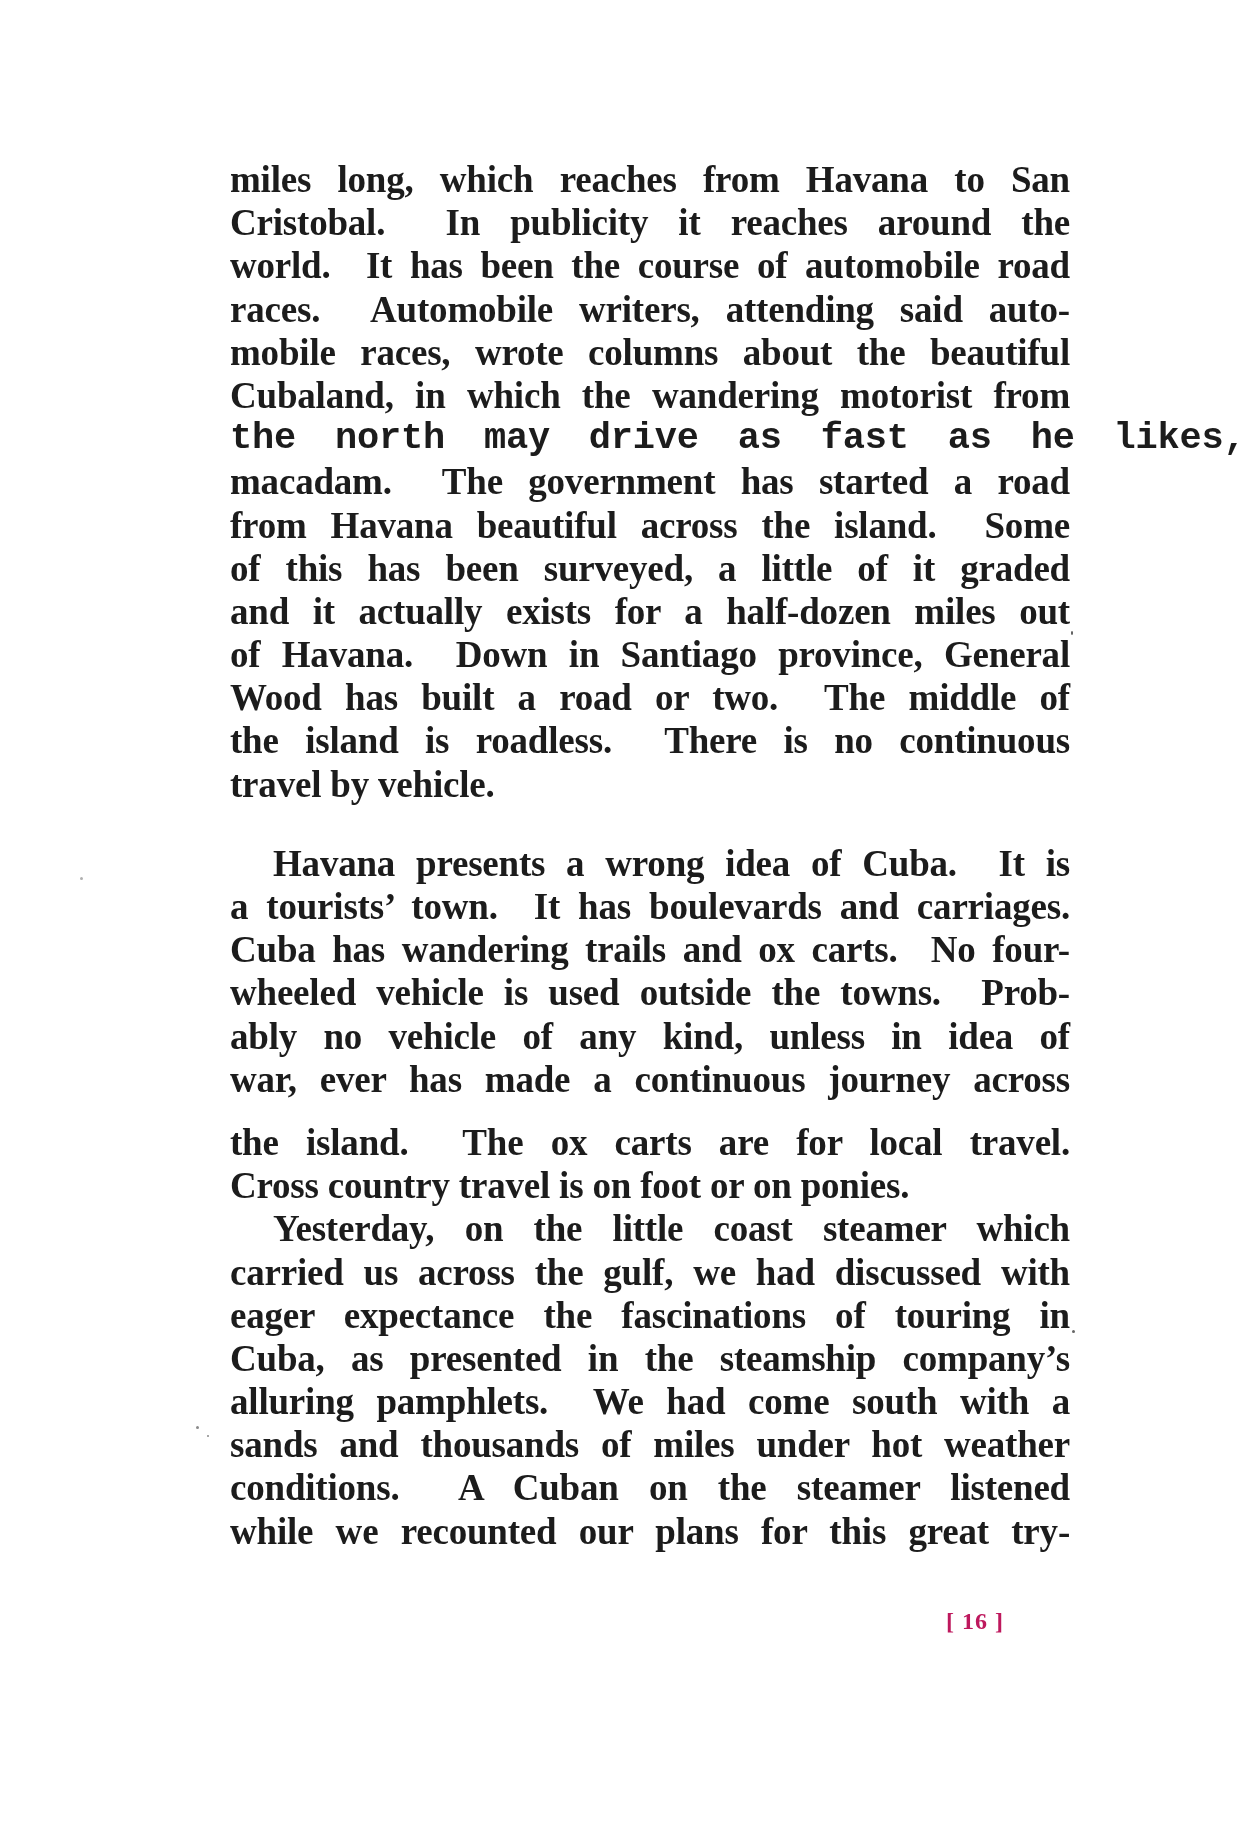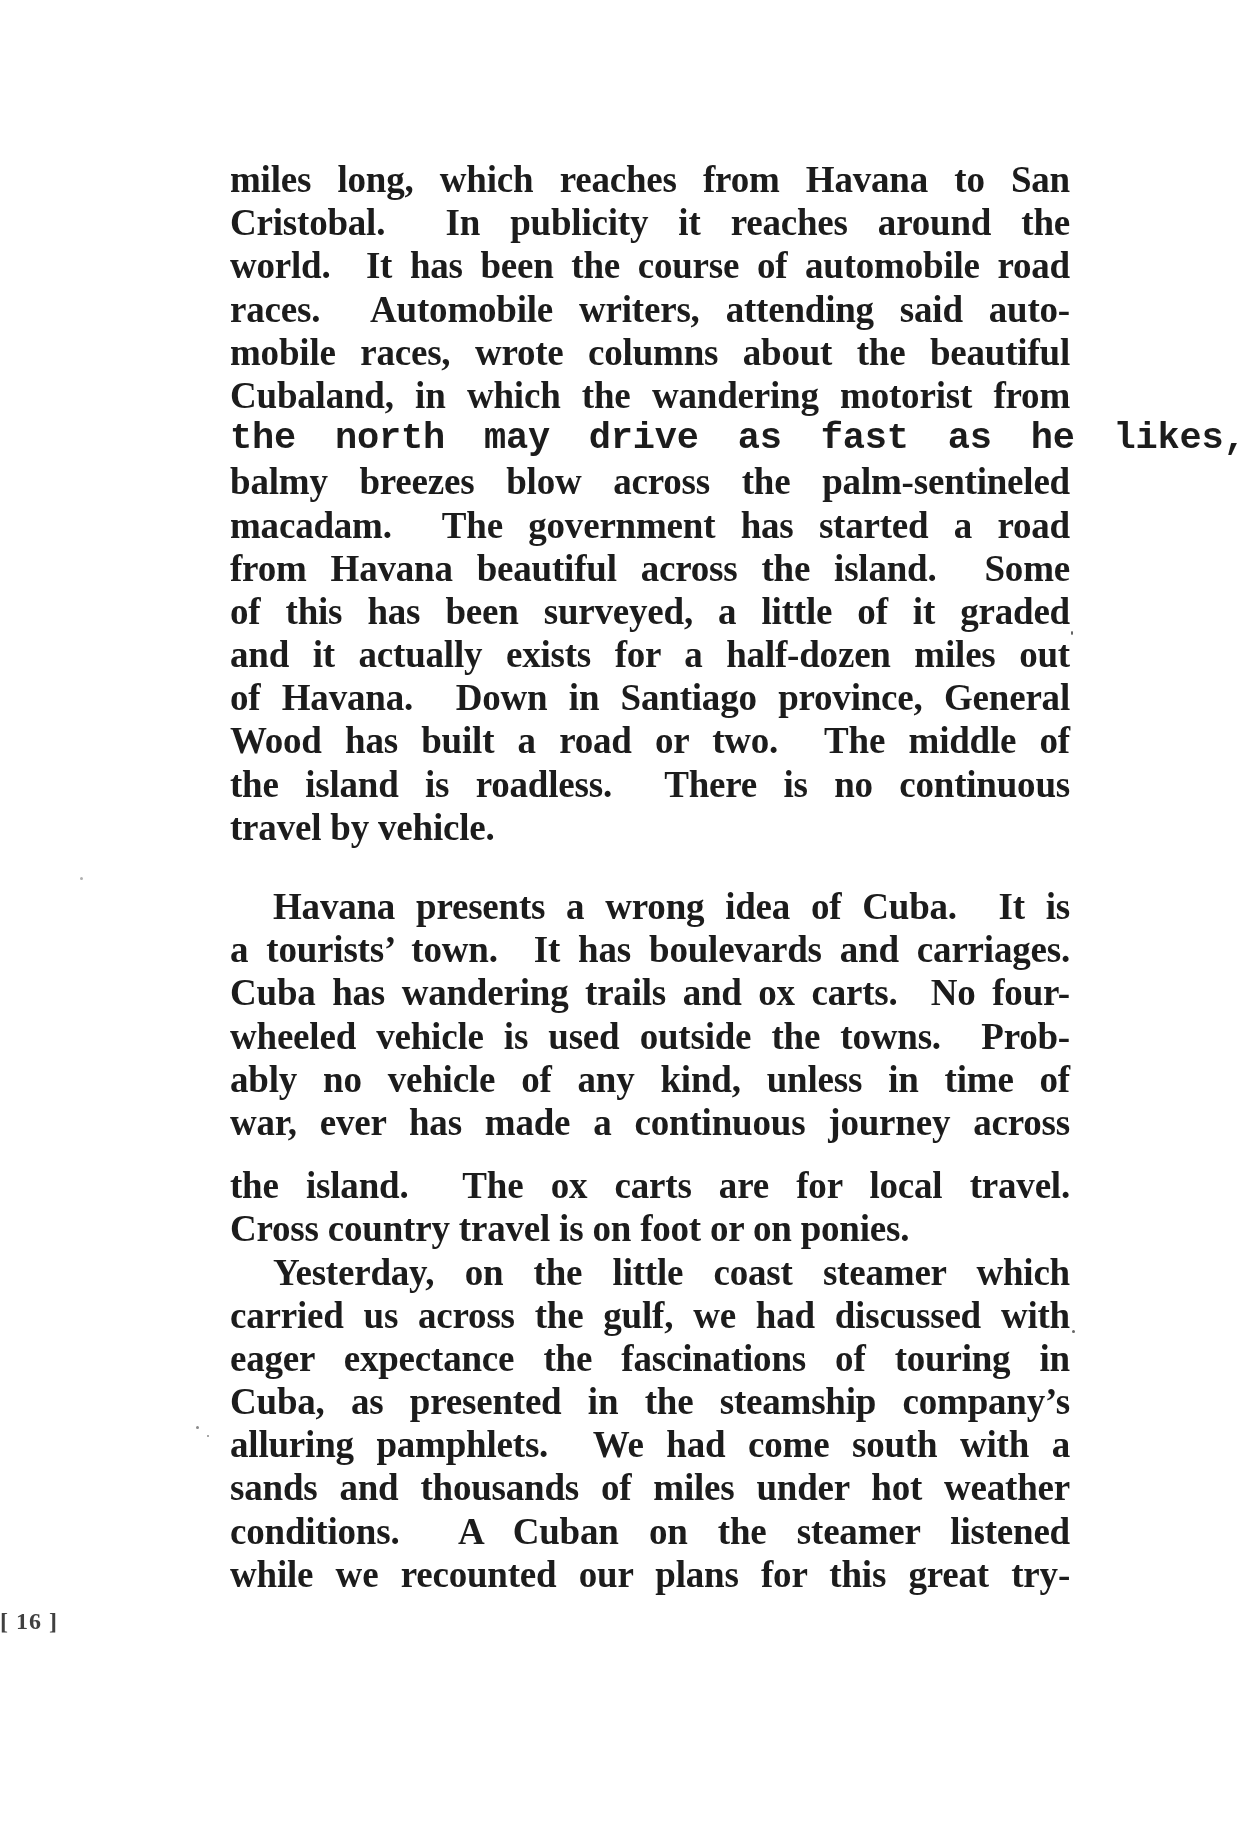--- a/index.html
+++ b/index.html
@@ -45,25 +45,25 @@
       text-align-last: left;
     }
     .line.indent {
       padding-left: 43px;
     }
     .page-number {
       position: absolute;
       left: 0;
       width: 1004px;
       top: 1606px;
-      text-align: left;
+      text-align: right;
       font-size: 24px;
       font-weight: 700;
       line-height: 30px;
-      color: #404040;
+      color: #be185d;
       letter-spacing: 1px;
     }
     .speck {
       position: absolute;
       width: 3px;
       height: 3px;
       border-radius: 50%;
       background: #8a8a8a;
     }
     .speck.s1 { left: 80px; top: 877px; background: #b0b0b0; }
@@ -79,37 +79,36 @@
   <div class="text-block">
 
     <div>
       <span class="line" style="word-spacing: 17.2031px; white-space: pre;">miles long, which reaches from Havana to San</span>
       <span class="line" style="word-spacing: 21.0714px; white-space: pre;">Cristobal.  In publicity it reaches around the</span>
       <span class="line" style="word-spacing: 8.62153px; white-space: pre;">world.  It has been the course of automobile road</span>
       <span class="line" style="word-spacing: 16.9036px; white-space: pre;">races.  Automobile writers, attending said auto-</span>
       <span class="line" style="word-spacing: 15.4401px; white-space: pre;">mobile races, wrote columns about the beautiful</span>
       <span class="line" style="word-spacing: 12.3073px; white-space: pre;">Cubaland, in which the wandering motorist from</span>
       <span class="line" style="word-spacing: 16.9306px; white-space: pre; font-family: Liberation Mono, monospace;">the north may drive as fast as he likes, while</span>
-      <span class="line" style="word-spacing: 22.6969px; white-space: pre;">balmy breezes blow across the palm-sentineled</span>
       <span class="line" style="word-spacing: 16.3013px; white-space: pre;">macadam.  The government has started a road</span>
       <span class="line" style="word-spacing: 14.5915px; white-space: pre;">from Havana beautiful across the island.  Some</span>
       <span class="line" style="word-spacing: 16.0625px; white-space: pre;">of this has been surveyed, a little of it graded</span>
       <span class="line" style="word-spacing: 14.582px; white-space: pre;">and it actually exists for a half-dozen miles out</span>
       <span class="line" style="word-spacing: 12.3125px; white-space: pre;">of Havana.  Down in Santiago province, General</span>
       <span class="line" style="word-spacing: 14.2578px; white-space: pre;">Wood has built a road or two.  The middle of</span>
       <span class="line" style="word-spacing: 17.377px; white-space: pre;">the island is roadless.  There is no continuous</span>
       <span class="line last">travel by vehicle.</span>
     </div>
 
     <div>
       <span class="line indent" style="word-spacing: 11.7934px; white-space: pre; margin-top: 36px;">Havana presents a wrong idea of Cuba.  It is</span>
       <span class="line" style="word-spacing: 8.97461px; white-space: pre;">a tourists’ town.  It has boulevards and carriages.</span>
       <span class="line" style="word-spacing: 7.55035px; white-space: pre;">Cuba has wandering trails and ox carts.  No four-</span>
       <span class="line" style="word-spacing: 11.1113px; white-space: pre;">wheeled vehicle is used outside the towns.  Prob-</span>
-      <span class="line" style="word-spacing: 16.9184px; white-space: pre;">ably no vehicle of any kind, unless in time of</span>
+      <span class="line" style="word-spacing: 16.9184px; white-space: pre;">ably no vehicle of any kind, unless in idea of</span>
       <span class="line" style="word-spacing: 13.9308px; white-space: pre;">war, ever has made a continuous journey across</span>
       <span class="line" style="word-spacing: 18.217px; white-space: pre; margin-top: 20px;">the island.  The ox carts are for local travel.</span>
       <span class="line last">Cross country travel is on foot or on ponies.</span>
     </div>
 
     <div>
       <span class="line indent" style="word-spacing: 21.2057px; white-space: pre;">Yesterday, on the little coast steamer which</span>
       <span class="line" style="word-spacing: 10.8496px; white-space: pre;">carried us across the gulf, we had discussed with</span>
       <span class="line" style="word-spacing: 20.0755px; white-space: pre;">eager expectance the fascinations of touring in</span>
       <span class="line" style="word-spacing: 17.2943px; white-space: pre;">Cuba, as presented in the steamship company’s</span>

